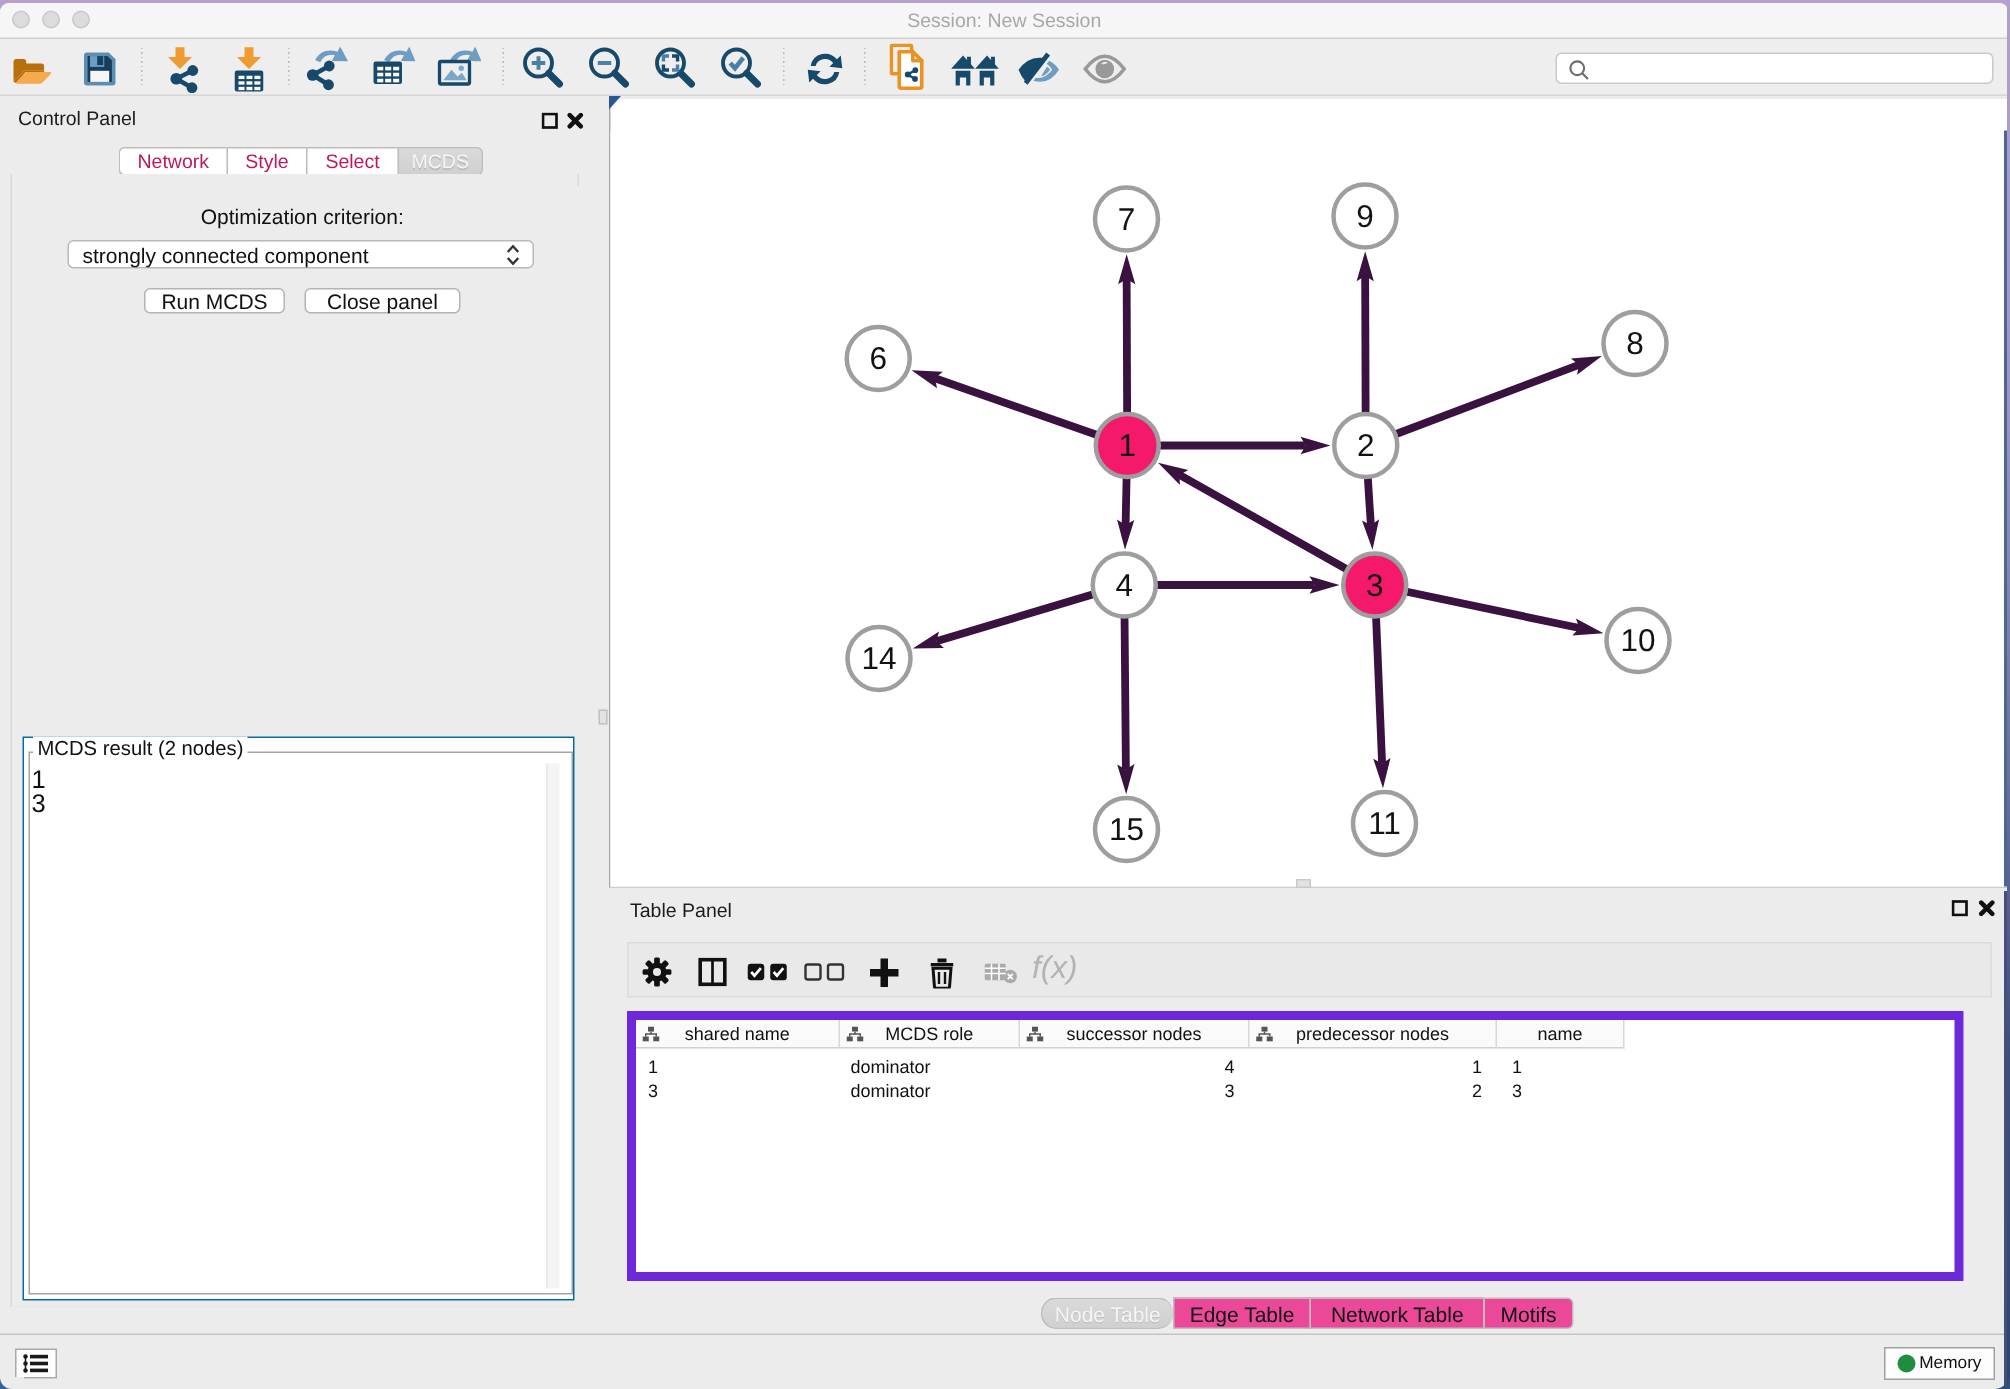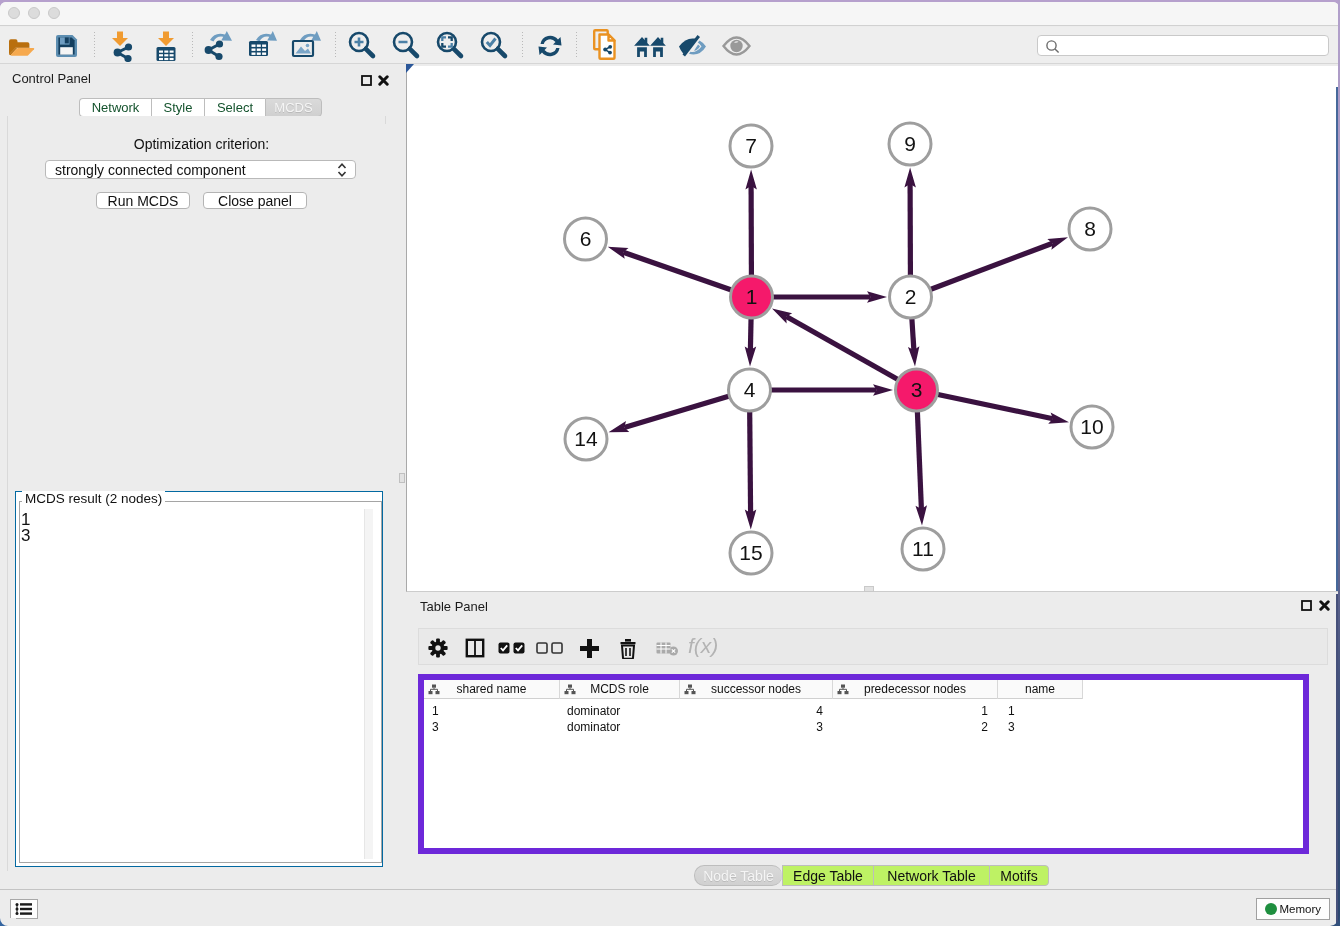--- a/index.html
+++ b/index.html
@@ -12,21 +12,21 @@
 
 #toolbar { position:absolute; left:0; top:25px; width:100%; height:37px; background:#eeeeee; border-bottom:1px solid #d6d6d6; }
 .tsep { position:absolute; top:5px; height:26px; width:1px; background:repeating-linear-gradient(to bottom,#b9b9b9 0 1px,transparent 1px 3px); }
 .ticon { position:absolute; top:4px; }
 #searchbox { position:absolute; left:1037px; top:8px; width:292px; height:21px; background:#fff; border:1px solid #c9c9c9; border-radius:4px; }
 
 #cpanel { position:absolute; left:0; top:62px; width:392px; height:826px; background:#ececec; }
 #cpanel-hdr { position:absolute; left:12px; top:7px; font-size:13px; color:#1b1b1b; }
 .paneicon { position:absolute; top:11px; }
 #cp-tabs { position:absolute; left:79px; top:34px; height:19px; font-size:13px; }
-.tab { float:left; height:19px; line-height:18px; text-align:center; background:#fff; border:1px solid #bdbdbd; border-right:none; color:#14532d; }
+.tab { float:left; height:19px; line-height:18px; text-align:center; background:#fff; border:1px solid #bdbdbd; border-right:none; color:#be185d; }
 .tab.first { border-radius:4px 0 0 4px; }
 .tab.last { border-radius:0 4px 4px 0; border-right:1px solid #bdbdbd; }
 .tab.sel { background:linear-gradient(#dadada,#d0d0d0); color:#f5f5f5; text-shadow:0 1px 0 #bbb; }
 #cp-body { position:absolute; left:7px; top:52px; width:379px; height:755px; background:#ececec; border:1px solid #d9d9d9; border-top:none; }
 #cp-inner { position:absolute; left:0; top:8px; width:379px; height:747px; background:#ececec; }
 #optlabel { position:absolute; left:4px; top:12px; width:100%; text-align:center; font-size:14px; color:#111; }
 #dropdown { position:absolute; left:37px; top:36px; width:311px; height:19px; background:#fff; border:1px solid #b9b9b9; border-radius:4px; font-size:14px; color:#111; line-height:18px; padding-left:9px; }
 .btn { position:absolute; top:68px; height:17px; background:#fff; border:1px solid #b4b4b4; border-radius:4px; font-size:14px; color:#111; text-align:center; line-height:16px; }
 #fieldset { position:absolute; left:15px; top:427px; width:368px; height:376px; background:#fff; border:1px solid #0369a1; }
 #fs-border { position:absolute; left:3px; top:9px; width:363px; height:362px; border:1px solid #a5a5a5; }
@@ -42,37 +42,38 @@
 
 #tpanel { position:absolute; left:406px; top:596px; width:934px; height:291px; background:#ececec; }
 #tpanel-hdr { position:absolute; left:14px; top:1px; font-size:13px; color:#1b1b1b; }
 #t-toolbar { position:absolute; left:12px; top:30px; width:910px; height:37px; background:#e9e9e9; border:1px solid #dcdcdc; }
 #t-table { position:absolute; left:12px; top:76px; width:891px; height:180px; background:#fff; border:6px solid #6d28d9; }
 #t-thead { position:absolute; left:0; top:0; height:19px; background:#fafafa; border-bottom:1px solid #d0d0d0; font-size:12px; color:#111; }
 .th { position:absolute; top:0; height:19px; border-right:1px solid #d8d8d8; text-align:center; line-height:19px; }
 .row { position:absolute; left:0; width:100%; height:16px; font-size:12px; color:#111; }
 .cell { position:absolute; top:0; height:16px; line-height:16px; }
 #t-tabs { position:absolute; left:288px; top:267px; height:21px; font-size:13px; }
-.btab { float:left; height:21px; line-height:20px; text-align:center; background:#bef264; border:1px solid #bdbdbd; border-right:none; color:#111; font-size:14px; }
+.btab { float:left; height:21px; line-height:20px; text-align:center; background:#ec4899; border:1px solid #bdbdbd; border-right:none; color:#111; font-size:14px; }
 .btab.first { border-radius:4px 0 0 4px; }
 .btab.last { border-radius:0 4px 4px 0; border-right:1px solid #bdbdbd; }
 .btab.sel { background:linear-gradient(#dadada,#d0d0d0); color:#f5f5f5; text-shadow:0 1px 0 #bbb; }
 
 #statusbar { position:absolute; left:0; top:887px; width:100%; height:35px; background:#ececec; border-top:1px solid #c4c4c4; }
 #sb-left { position:absolute; left:10px; top:9px; width:28px; height:20px; background:#fdfdfd; border:1px solid #a8a8a8; }
 #sb-mem { position:absolute; right:9px; top:8px; width:74px; height:22px; background:#fdfdfd; border:1px solid #a0a0a0; font-size:11.5px; color:#111; text-align:right; line-height:20px; padding-right:8px; }
 #sb-mem .dot { position:absolute; left:8px; top:4px; width:12px; height:12px; border-radius:50%; background:#1e8e3e; }
 </style>
 </head>
 <body>
 <div id="win">
   <div id="titlebar">
     <div class="tl" style="left:8px;"></div>
     <div class="tl" style="left:28px;"></div>
     <div class="tl" style="left:48px;"></div>
+    <div id="title">Session: New Session</div>
   </div>
   <div id="toolbar">
     <div id="tb-icons">
     <svg class="ticon" style="left:8px;top:8px;" width="27" height="21" viewBox="0 0 27 21">
           <path d="M1,19.5 L1,6.2 Q1,4.3 2.9,4.3 L7.6,4.3 Q9.5,4.3 9.5,6.2 L9.5,7.3 L19.6,7.3 Q21.4,7.3 21.4,9.1 L21.4,12.2 L8.2,12.2 Z" fill="#b96f0e"></path>
           <path d="M1,19.5 L8.2,12.2 L21.4,12.2 L21.4,13 L9.2,13 L2.6,20.3 Z" fill="#b96f0e"></path>
           <path d="M3.6,20.8 Q2.2,20.8 3,19.6 L8.8,13.6 Q9.4,13 10.2,13 L25.4,13 Q26.8,13 26,14.2 L20.2,20.2 Q19.6,20.8 18.8,20.8 Z" fill="#f6a94e"></path>
         </svg>
     <svg class="ticon" style="left:55px;top:7px;" width="23" height="24" viewBox="0 0 23 24">
           <path d="M1,3 Q1,1 3,1 L17.5,1 L22,5.5 L22,21 Q22,23 20,23 L3,23 Q1,23 1,21 Z" fill="#5d8eb1"></path>

